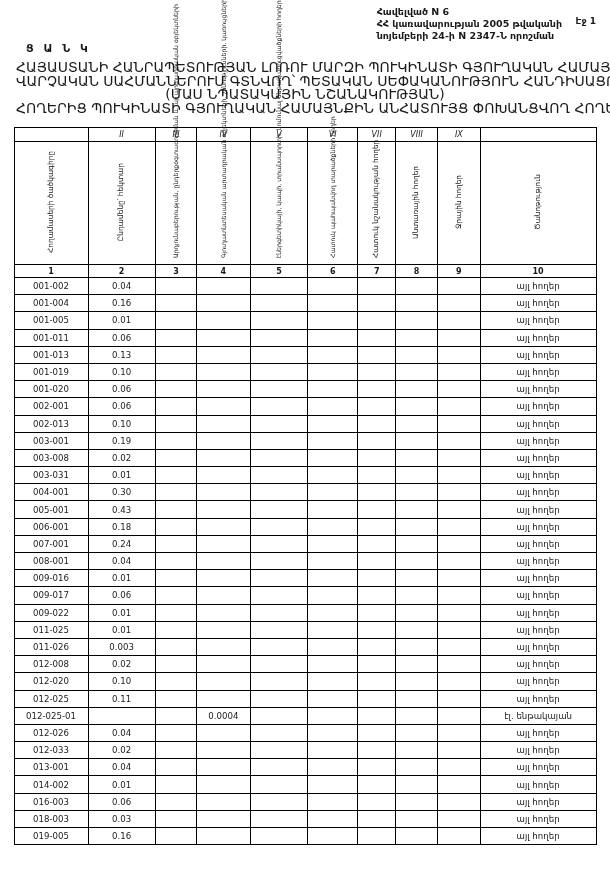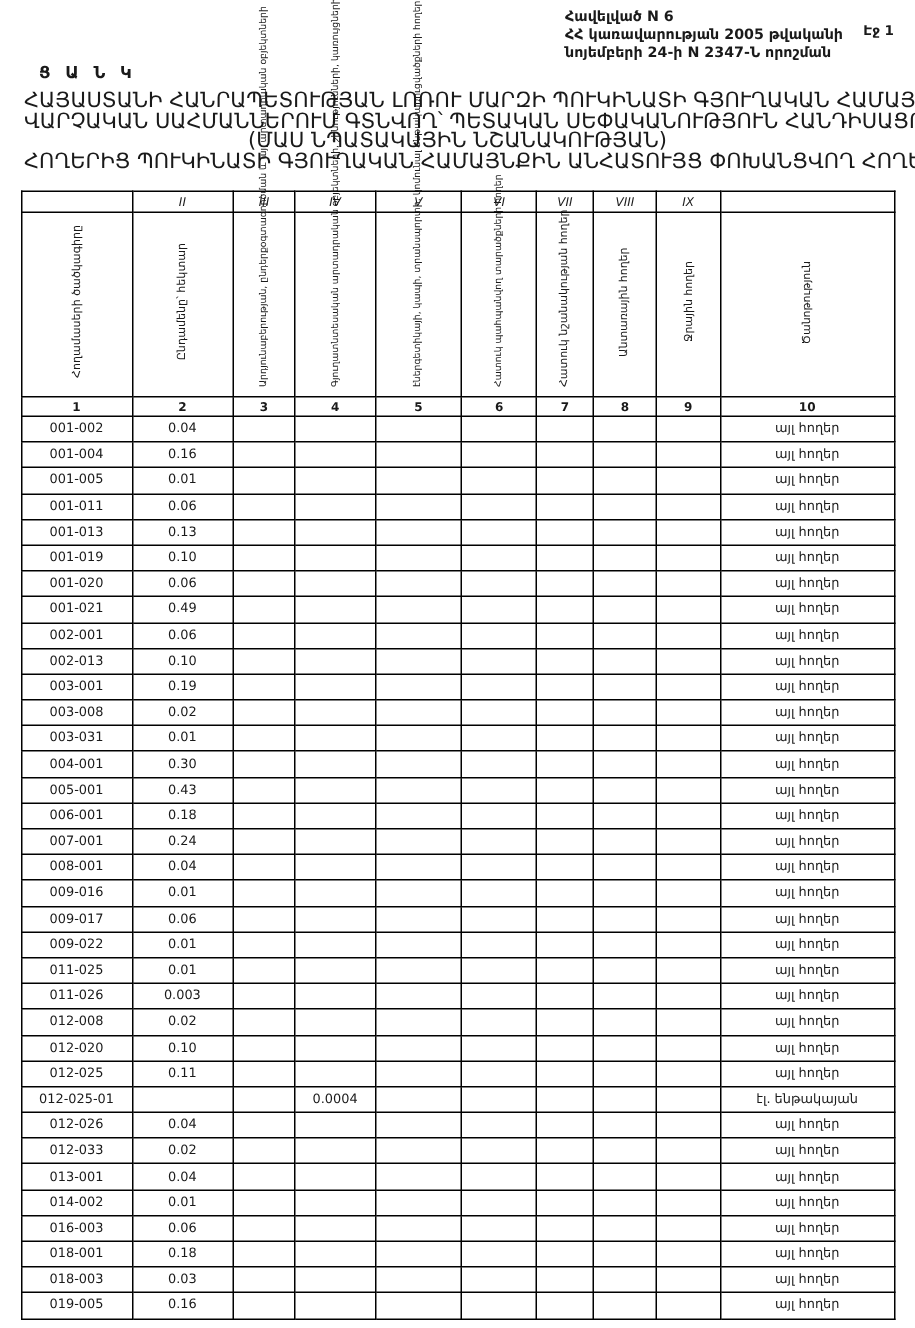--- a/index.html
+++ b/index.html
@@ -275,32 +275,20 @@
           <td class="c3"></td>
           <td class="c4"></td>
           <td class="c5"></td>
           <td class="c6"></td>
           <td class="c7"></td>
           <td class="c8"></td>
           <td class="c9"></td>
           <td class="c10">այլ հողեր</td>
         </tr>
         <tr class="datarow">
-          <td class="c1">001-021</td>
-          <td class="c2">0.49</td>
-          <td class="c3"></td>
-          <td class="c4"></td>
-          <td class="c5"></td>
-          <td class="c6"></td>
-          <td class="c7"></td>
-          <td class="c8"></td>
-          <td class="c9"></td>
-          <td class="c10">այլ հողեր</td>
-        </tr>
-        <tr class="datarow">
           <td class="c1">002-001</td>
           <td class="c2">0.06</td>
           <td class="c3"></td>
           <td class="c4"></td>
           <td class="c5"></td>
           <td class="c6"></td>
           <td class="c7"></td>
           <td class="c8"></td>
           <td class="c9"></td>
           <td class="c10">այլ հողեր</td>
@@ -575,32 +563,20 @@
           <td class="c3"></td>
           <td class="c4"></td>
           <td class="c5"></td>
           <td class="c6"></td>
           <td class="c7"></td>
           <td class="c8"></td>
           <td class="c9"></td>
           <td class="c10">այլ հողեր</td>
         </tr>
         <tr class="datarow">
-          <td class="c1">018-001</td>
-          <td class="c2">0.18</td>
-          <td class="c3"></td>
-          <td class="c4"></td>
-          <td class="c5"></td>
-          <td class="c6"></td>
-          <td class="c7"></td>
-          <td class="c8"></td>
-          <td class="c9"></td>
-          <td class="c10">այլ հողեր</td>
-        </tr>
-        <tr class="datarow">
           <td class="c1">018-003</td>
           <td class="c2">0.03</td>
           <td class="c3"></td>
           <td class="c4"></td>
           <td class="c5"></td>
           <td class="c6"></td>
           <td class="c7"></td>
           <td class="c8"></td>
           <td class="c9"></td>
           <td class="c10">այլ հողեր</td>

